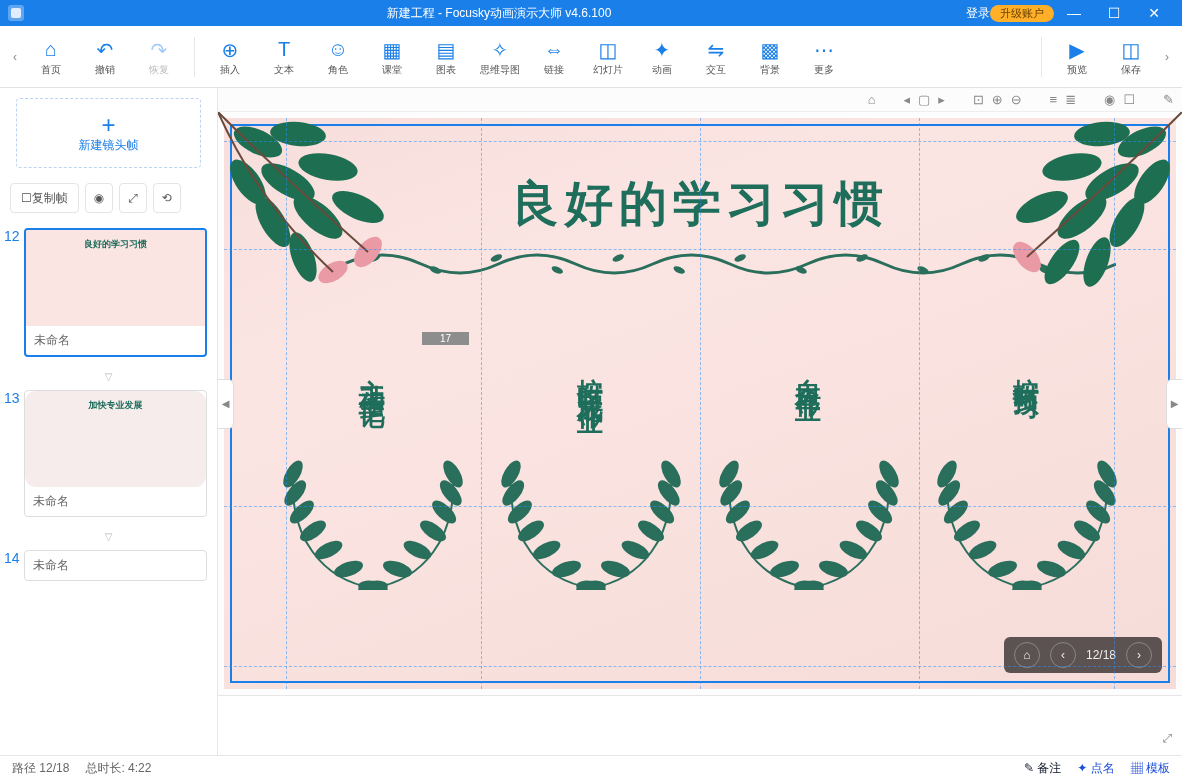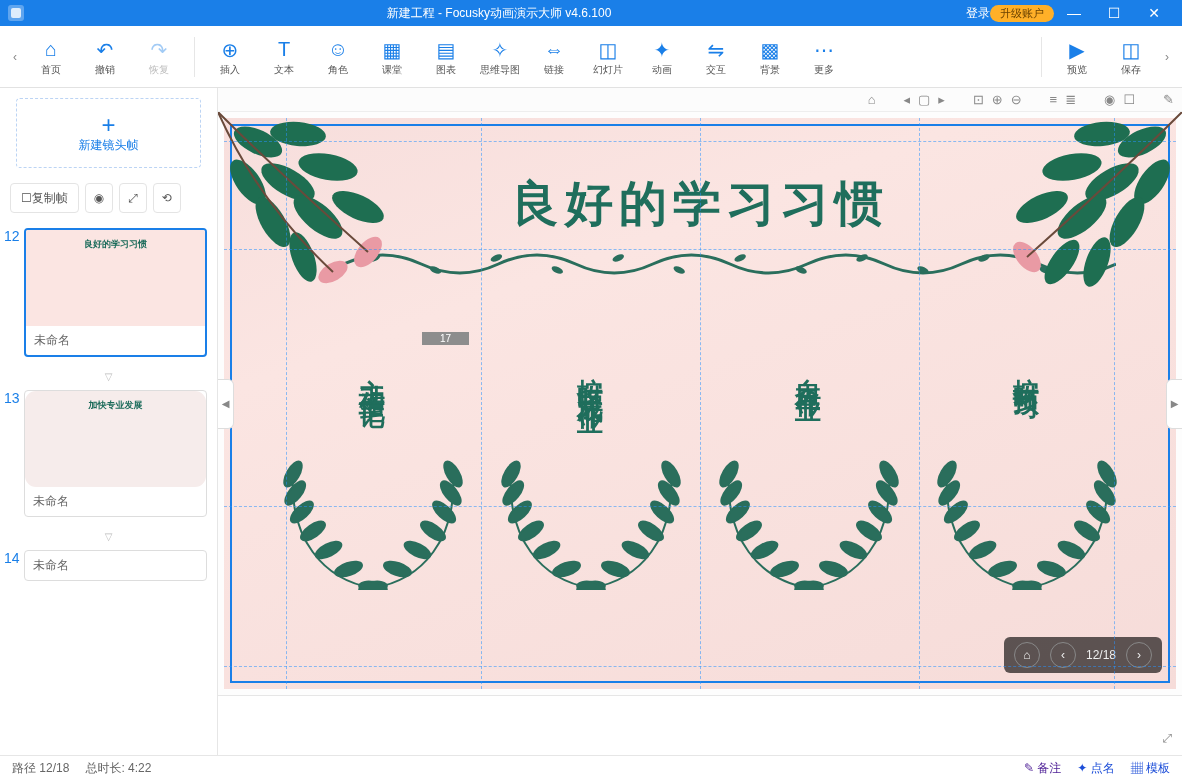--- a/index.html
+++ b/index.html
@@ -64,21 +64,21 @@
 .badge-17{position:absolute;left:198px;top:214px;background:#8d8d8d;color:#fff;font-size:10px;padding:1px 18px;border-radius:0;}
 .corner-leaves{position:absolute;z-index:1;}
 .corner-leaves svg{display:block;}
 .nav-pill{position:absolute;right:14px;bottom:16px;height:36px;background:#000000a0;border-radius:6px;display:flex;align-items:center;padding:0 10px;gap:10px;color:#eee;font-size:14px;}
 .nav-pill .circ{width:26px;height:26px;border:1px solid #888;border-radius:50%;display:flex;align-items:center;justify-content:center;font-size:12px;cursor:pointer;}
 .notes{height:60px;background:#fff;border-top:1px solid #e6e6e6;padding:8px 10px;position:relative;}
 .notes textarea{width:100%;height:100%;border:none;outline:none;resize:none;color:#888;font-size:13px;}
 .notes .expand{position:absolute;right:10px;bottom:10px;color:#888;cursor:pointer;}
 .statusbar{height:26px;background:#fff;border-top:1px solid #e6e6e6;display:flex;align-items:center;padding:0 12px;color:#666;}
 .statusbar .right{margin-left:auto;display:flex;gap:16px;}
-.statusbar .link{color:#4c1d95;cursor:pointer;margin-left:28px;}
+.statusbar .link{color:#0f172a;cursor:pointer;margin-left:28px;}
 .statusbar .muted{color:#1d4ed8;cursor:pointer;}
 </style>
 </head>
 <body>
 
 <div class="titlebar">
   <svg class="app-ico" viewBox="0 0 16 16">
       <rect width="16" height="16" rx="3" fill="#fff" opacity=".3"></rect>
       <rect x="3" y="3" width="10" height="10" rx="2" fill="#fff" opacity=".8"></rect>
     </svg>

